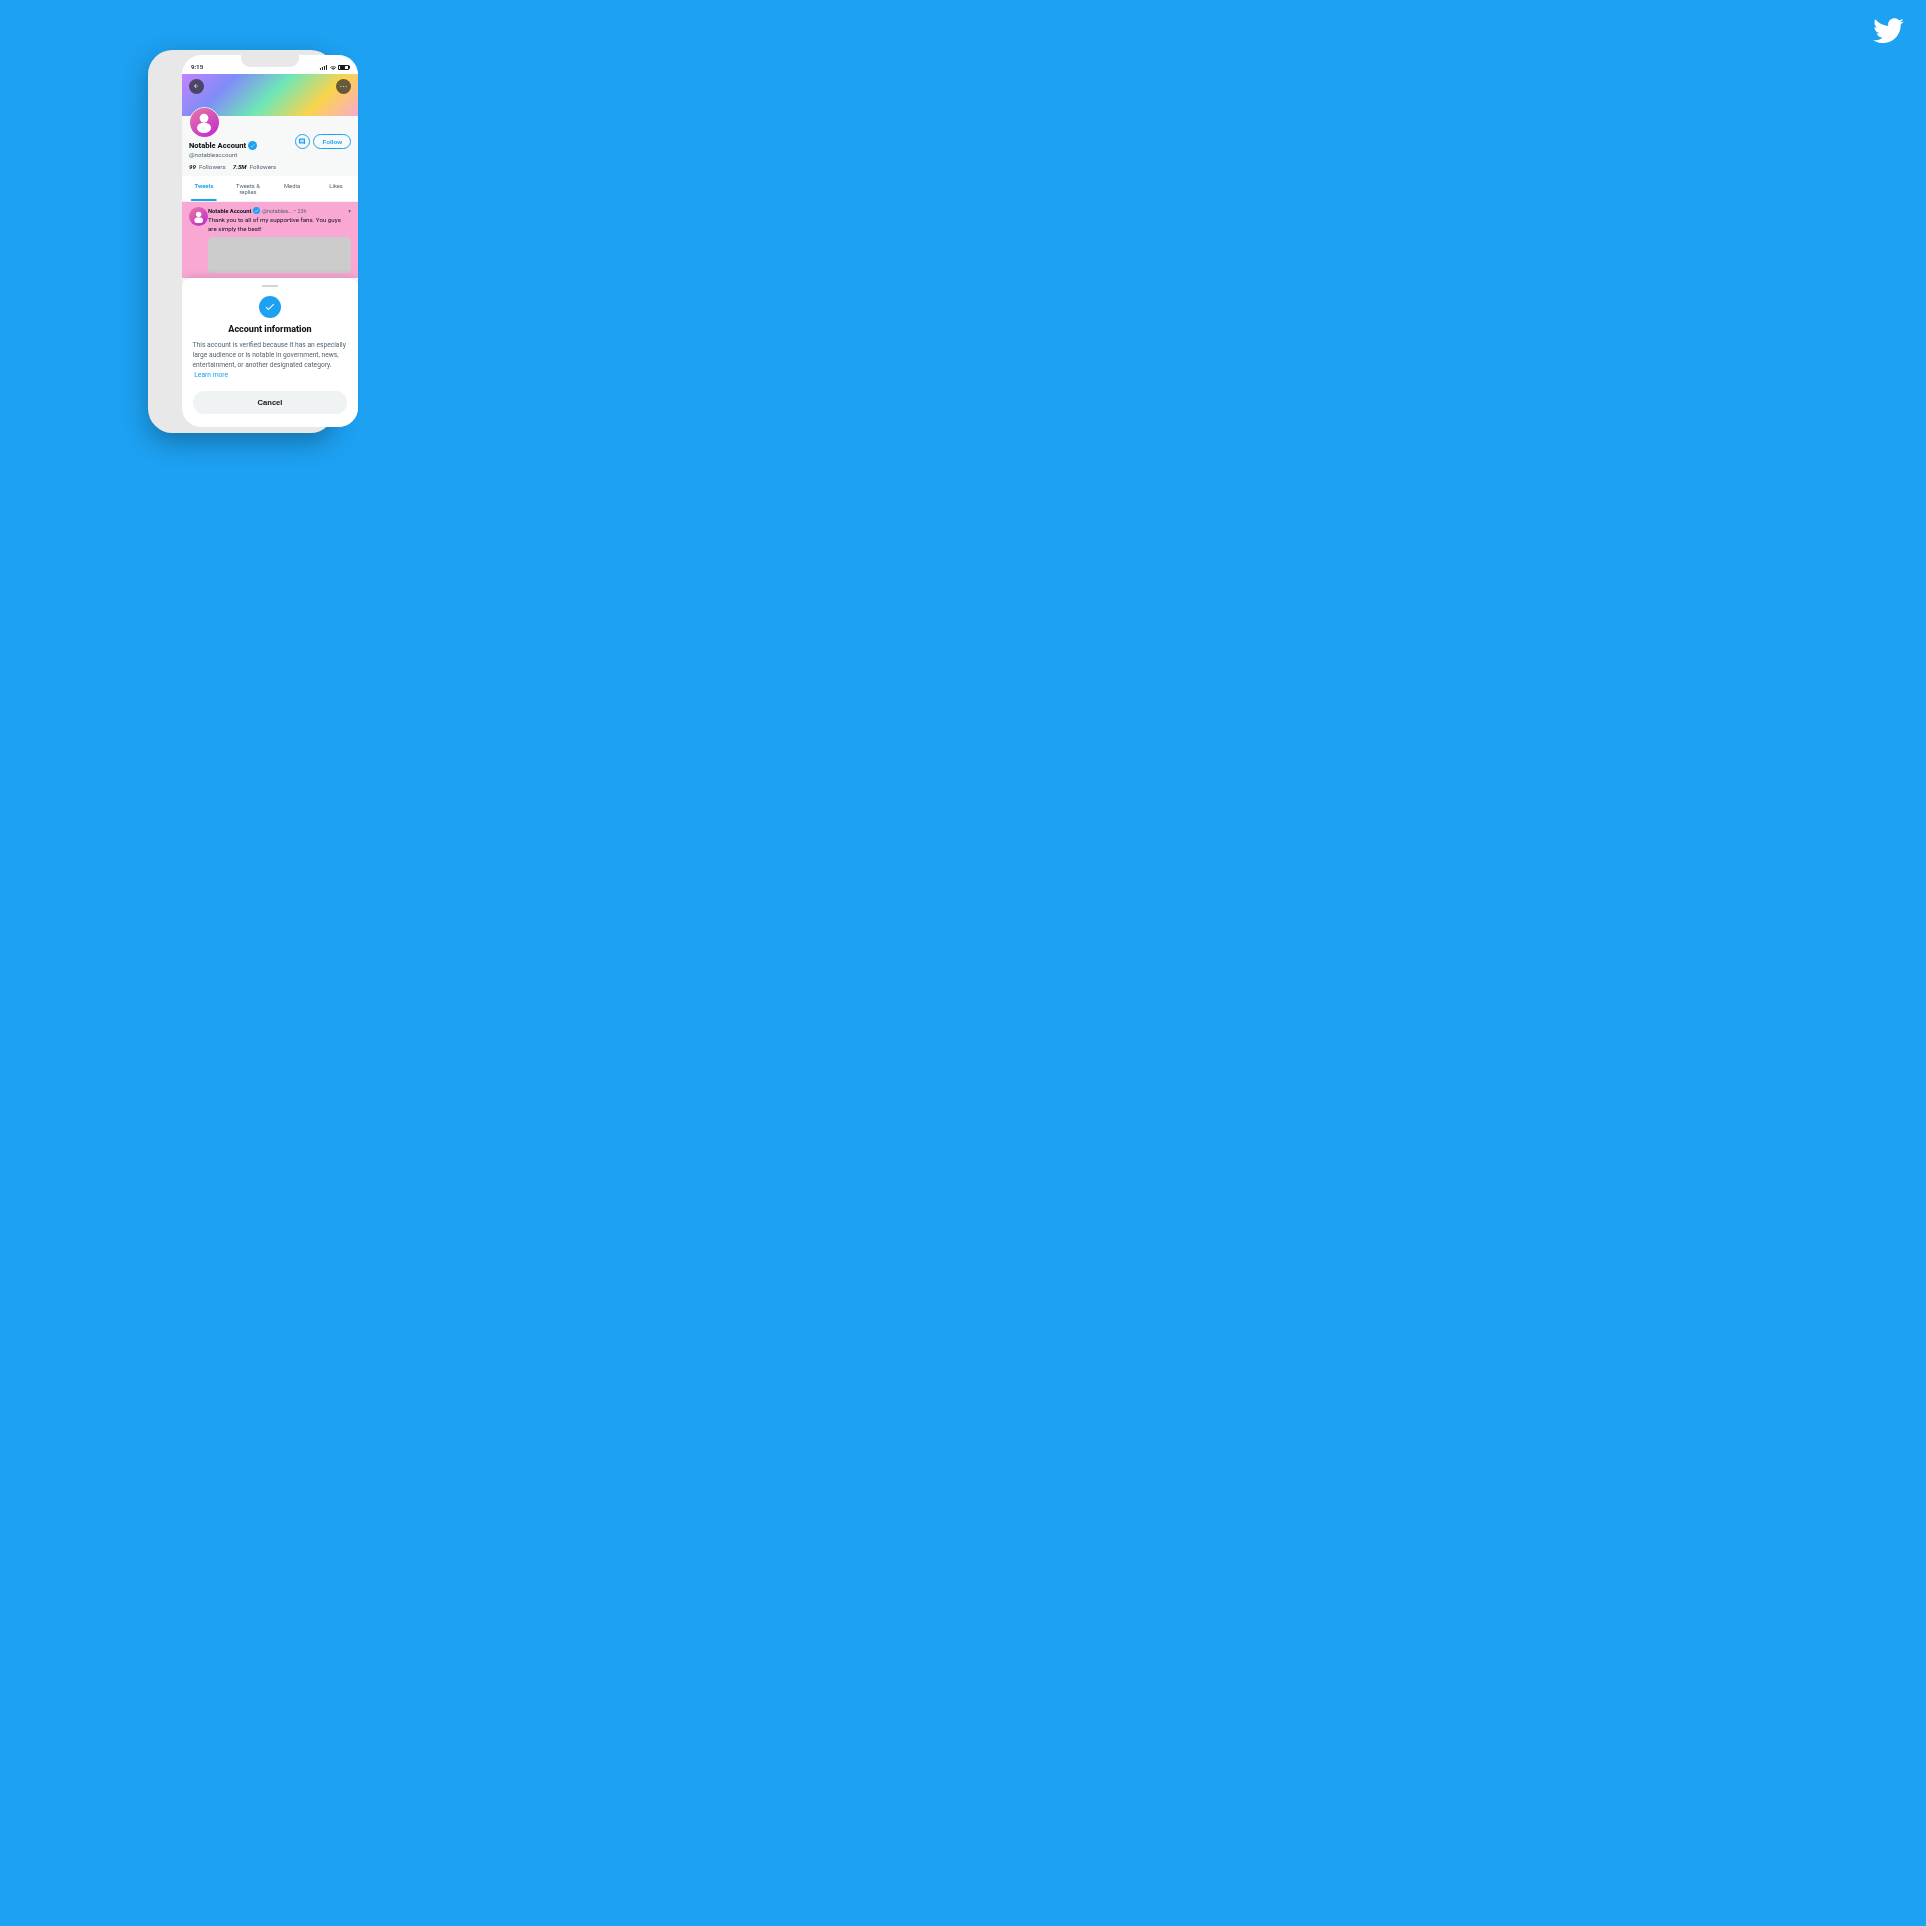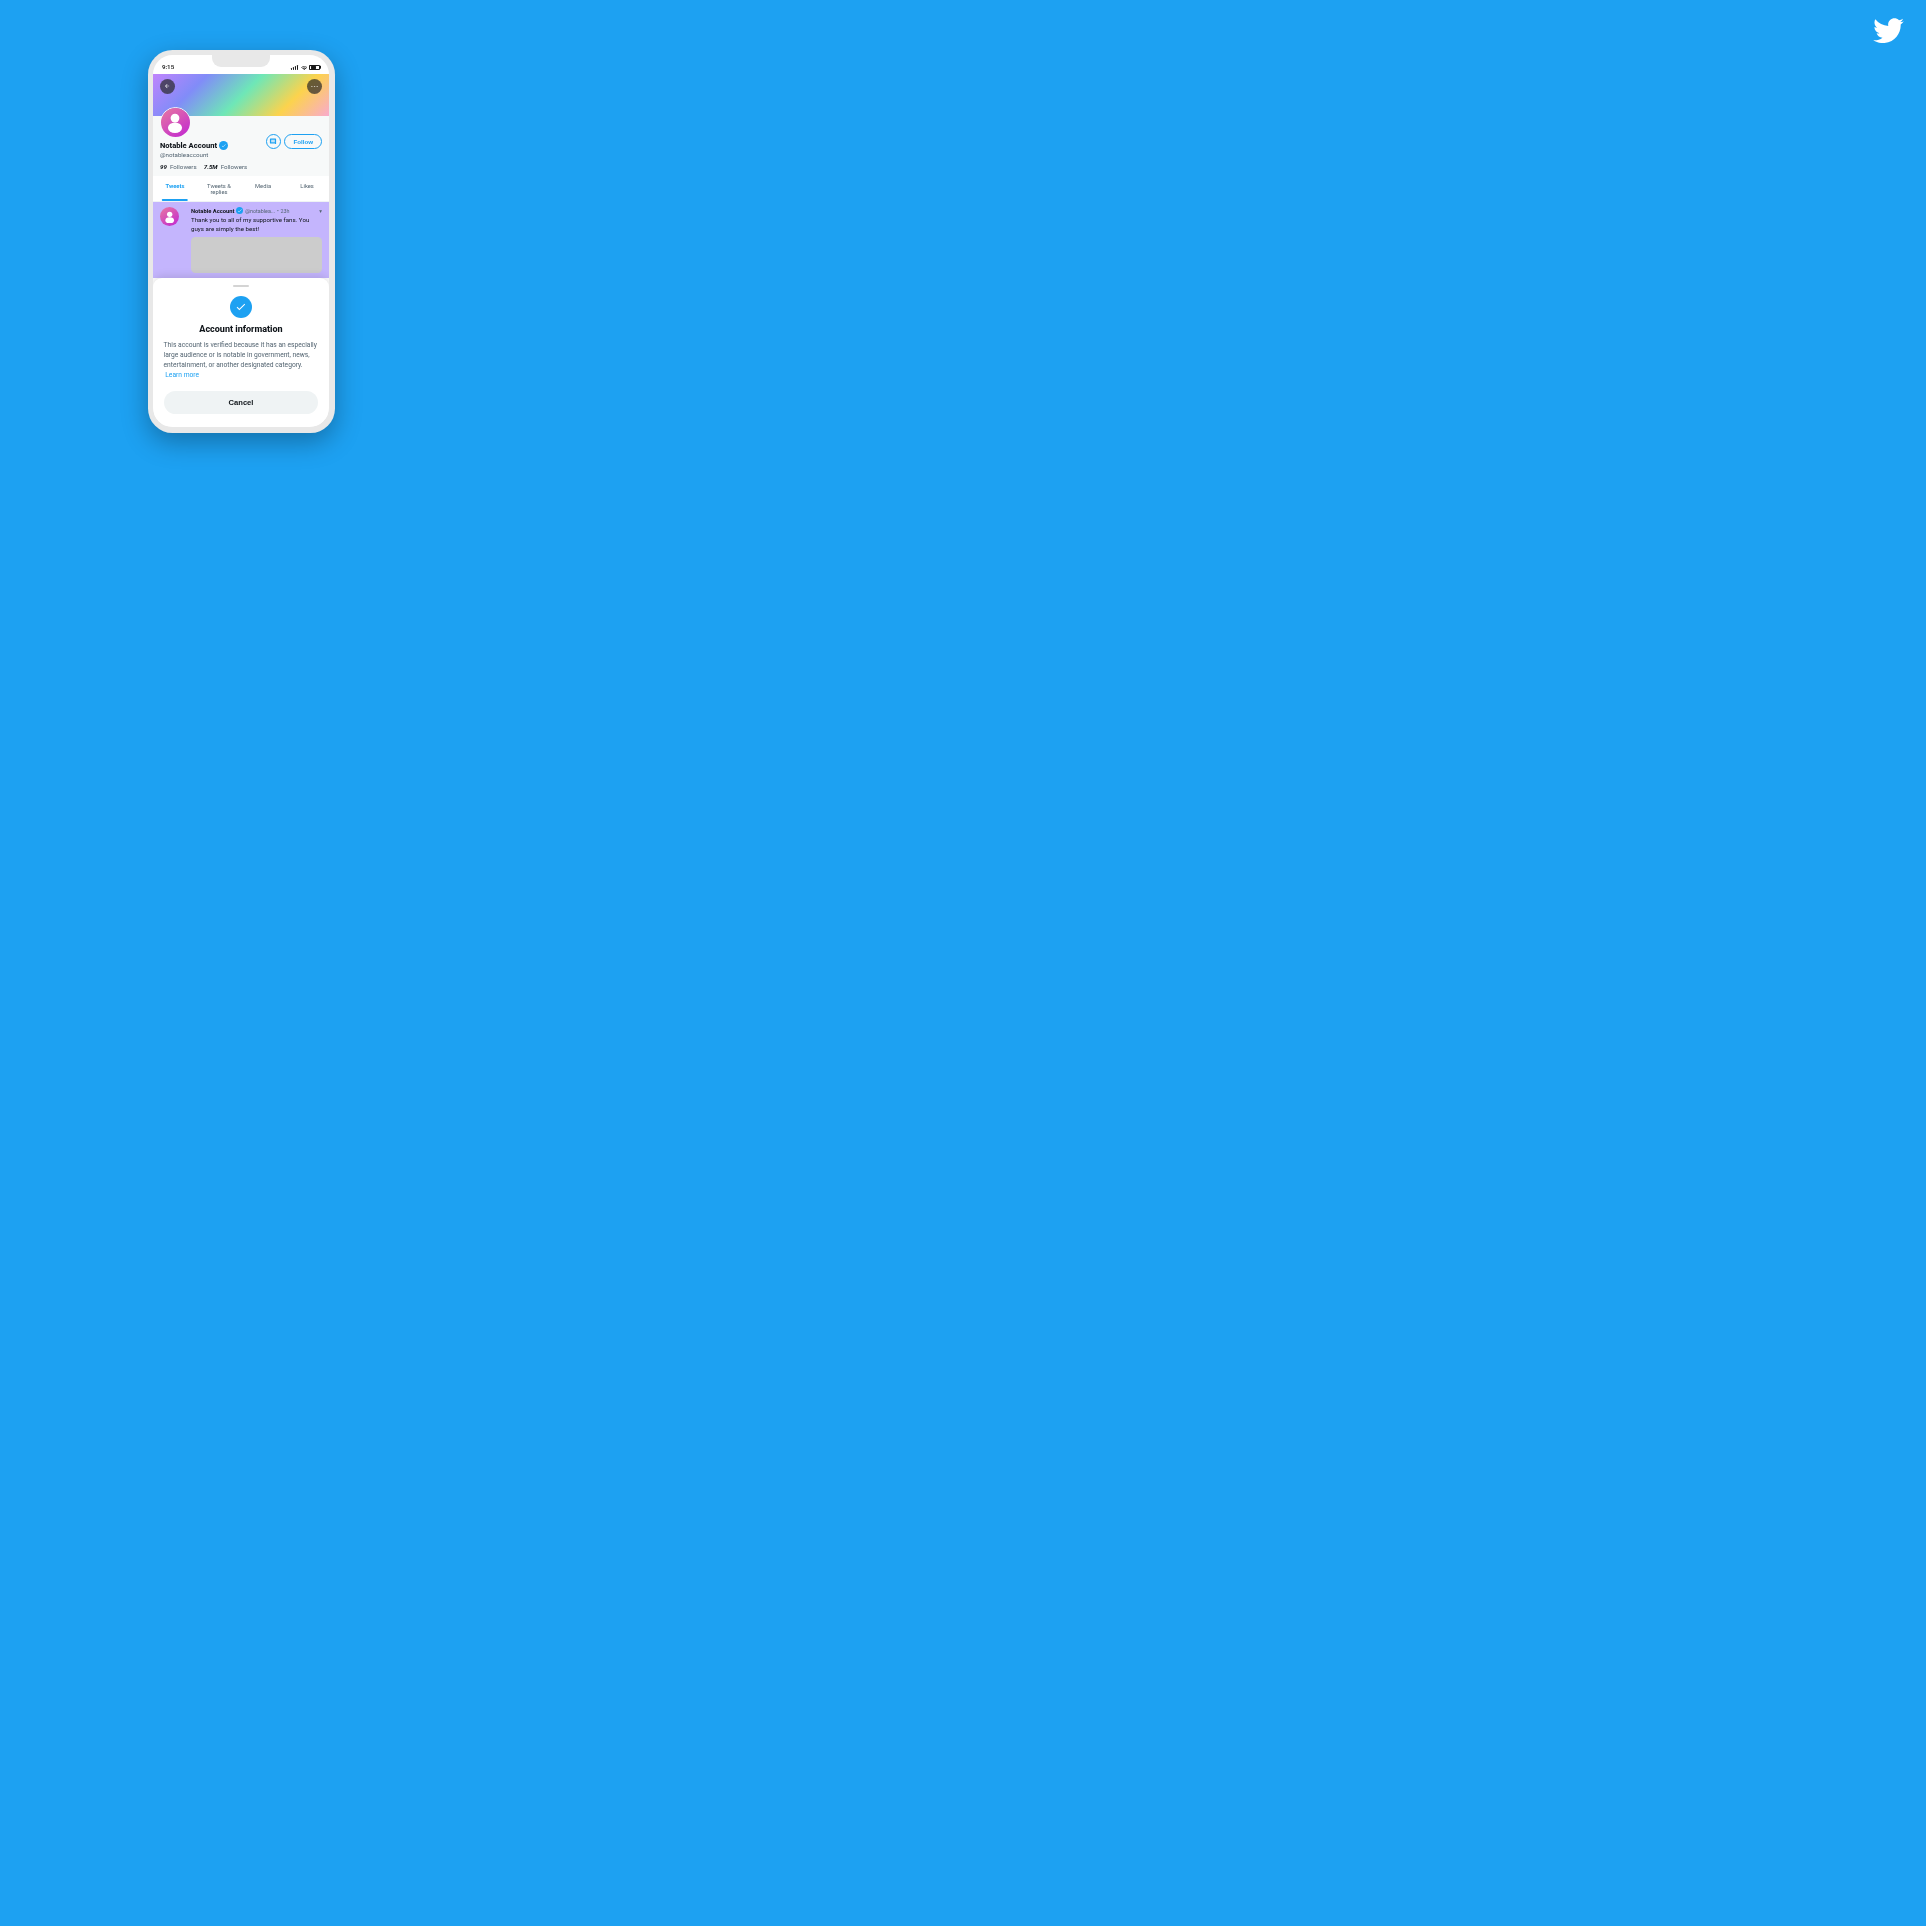--- a/index.html
+++ b/index.html
@@ -39,20 +39,21 @@
       position: relative;
     }
 
     .phone-screen {
       width: 100%;
       height: 100%;
       background: #fff;
       border-radius: 19.6px;
       overflow: hidden;
       position: relative;
+      margin-left: 29px;
     }
 
     .notch {
       position: absolute;
       top: 0;
       left: 50%;
       transform: translateX(-50%);
       width: 58px;
       height: 12.5px;
       background: #e8e8e8;
@@ -316,24 +317,24 @@
       left: 50%;
       transform: translateX(-50%);
       width: 60%;
       height: 1.3px;
       background: #1da1f2;
       border-radius: 0.9px;
     }
 
     
     .tweet-area {
-      background: #c4b5fd;
+      background: #f9a8d4;
       padding: 5.4px 7.1px;
       display: flex;
-      gap: 12px;
+      gap: 0;
     }
 
     .tweet-avatar {
       width: 19px;
       height: 19px;
       border-radius: 50%;
       background: #e879a0;
       flex-shrink: 0;
       overflow: hidden;
     }

